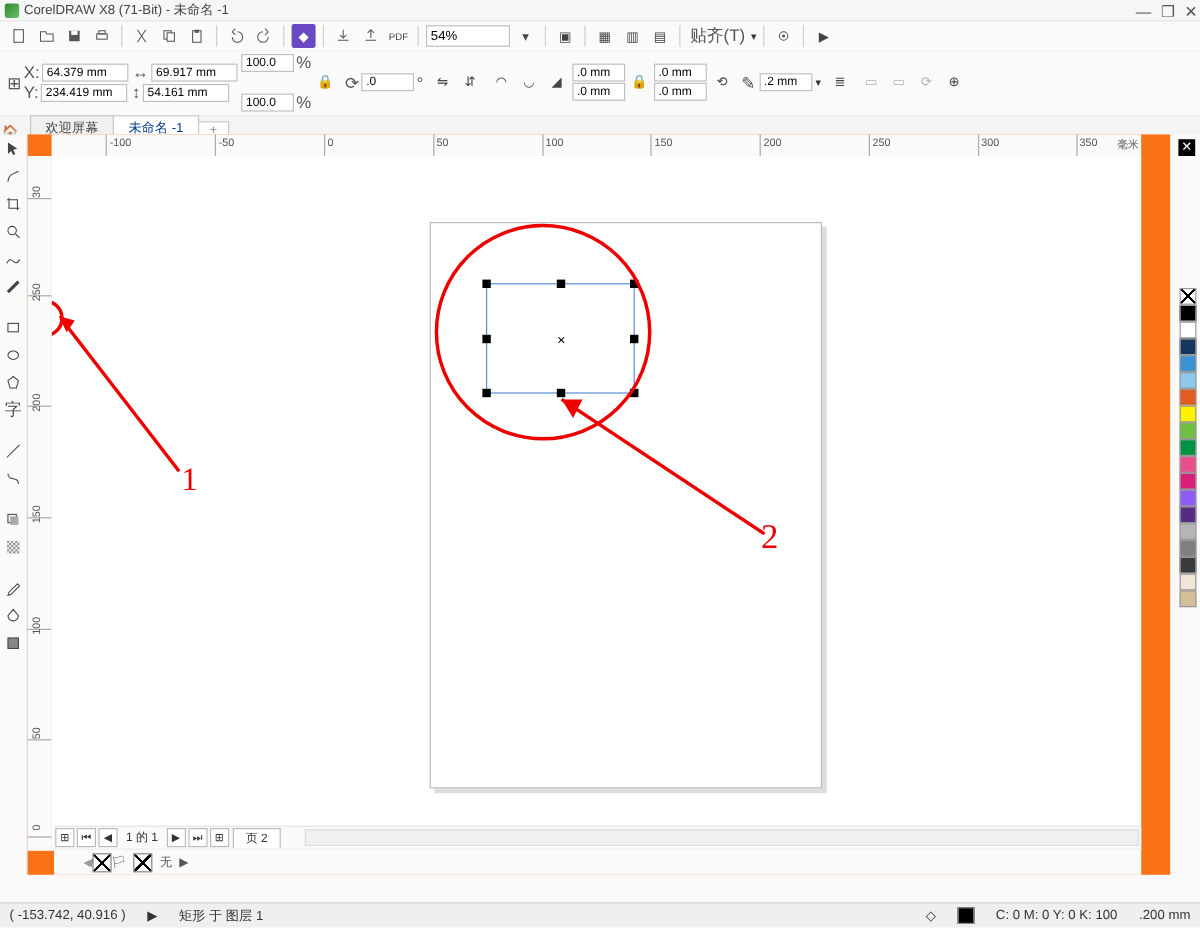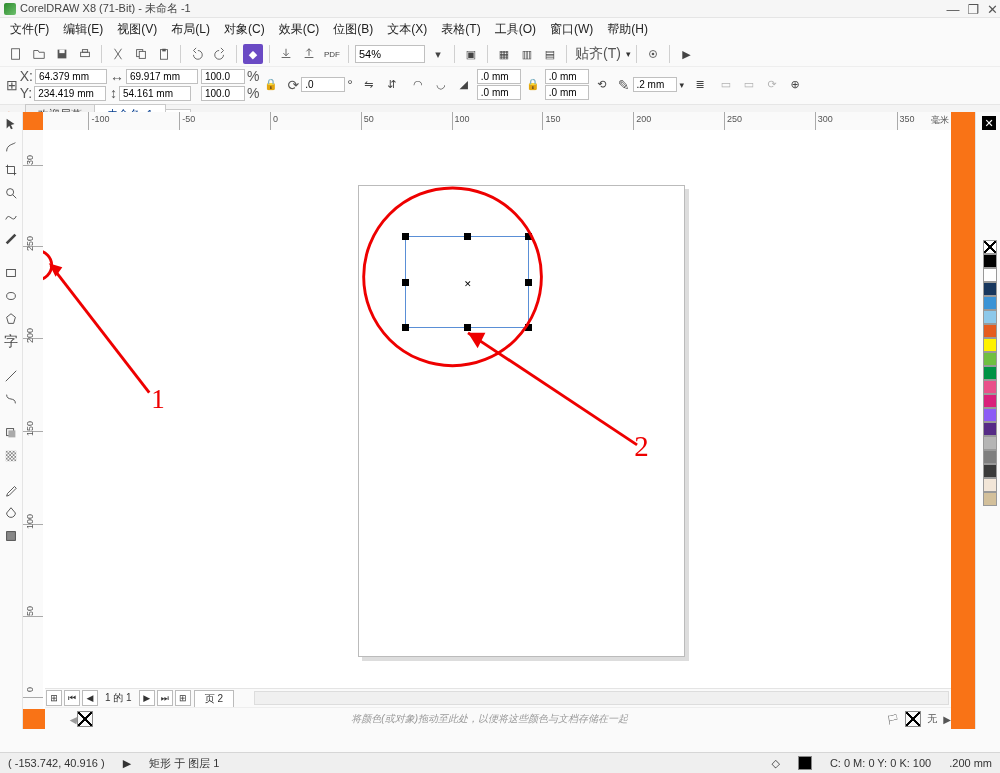--- a/index.html
+++ b/index.html
@@ -81,34 +81,20 @@
   <div class="titlebar">
     <div class="cd-logo"></div>
     <span>CorelDRAW X8 (71-Bit) - 未命名 -1</span>
     <div class="win-btns">
       <span>―</span>
       <span>❐</span>
       <span>✕</span>
     </div>
   </div>
 
-  <div class="menubar">
-    <span>文件(F)</span>
-    <span>编辑(E)</span>
-    <span>视图(V)</span>
-    <span>布局(L)</span>
-    <span>对象(C)</span>
-    <span>效果(C)</span>
-    <span>位图(B)</span>
-    <span>文本(X)</span>
-    <span>表格(T)</span>
-    <span>工具(O)</span>
-    <span>窗口(W)</span>
-    <span>帮助(H)</span>
-  </div>
 
   <div class="tb">
     <div class="ico">
         <svg viewBox="0 0 16 16">
           <rect x="3" y="2" width="9" height="12" fill="none" stroke="#555"></rect>
         </svg>
       </div>
     <div class="ico">
         <svg viewBox="0 0 16 16">
           <path d="M2 4h5l1 2h6v7H2z" fill="none" stroke="#555"></path>
@@ -216,21 +202,21 @@
             <span class="lbl">↔</span>
             <input class="fld" value="69.917 mm" style="">
           </div>
         <div style="display:flex;align-items:center;gap:2px;">
             <span class="lbl">↕</span>
             <input class="fld" value="54.161 mm" style="">
           </div>
       </div>
     </div>
     <div class="grp">
-      <div style="display:flex;flex-direction:column;gap:1px;">
+      <div style="display:flex;flex-direction:column;gap:17px;">
         <div style="display:flex;align-items:center;gap:2px;">
             <input class="fld sm" value="100.0" style="">
             <span class="lbl">%</span>
           </div>
         <div style="display:flex;align-items:center;gap:2px;">
             <input class="fld sm" value="100.0" style="">
             <span class="lbl">%</span>
           </div>
       </div>
       <div class="ico">🔒</div>
@@ -476,21 +462,20 @@
         <div class="navbtn">▶</div>
         <div class="navbtn">⏭</div>
         <div class="navbtn">⊞</div>
         <div class="ptab">页 2</div>
         <div class="hscroll"></div>
       </div>
       <div class="hints">
         <span style="width:24px"></span>
         <span>◀</span>
         <span class="none-sw"></span>
-        <span class="mid">将颜色(或对象)拖动至此处，以便将这些颜色与文档存储在一起</span>
         <div class="right">
           <span>🏳</span>
           <span class="none-sw"></span>
           <span>无</span>
           <span>▶</span>
         </div>
       </div>
     </div>
 
     <div class="right-well">

